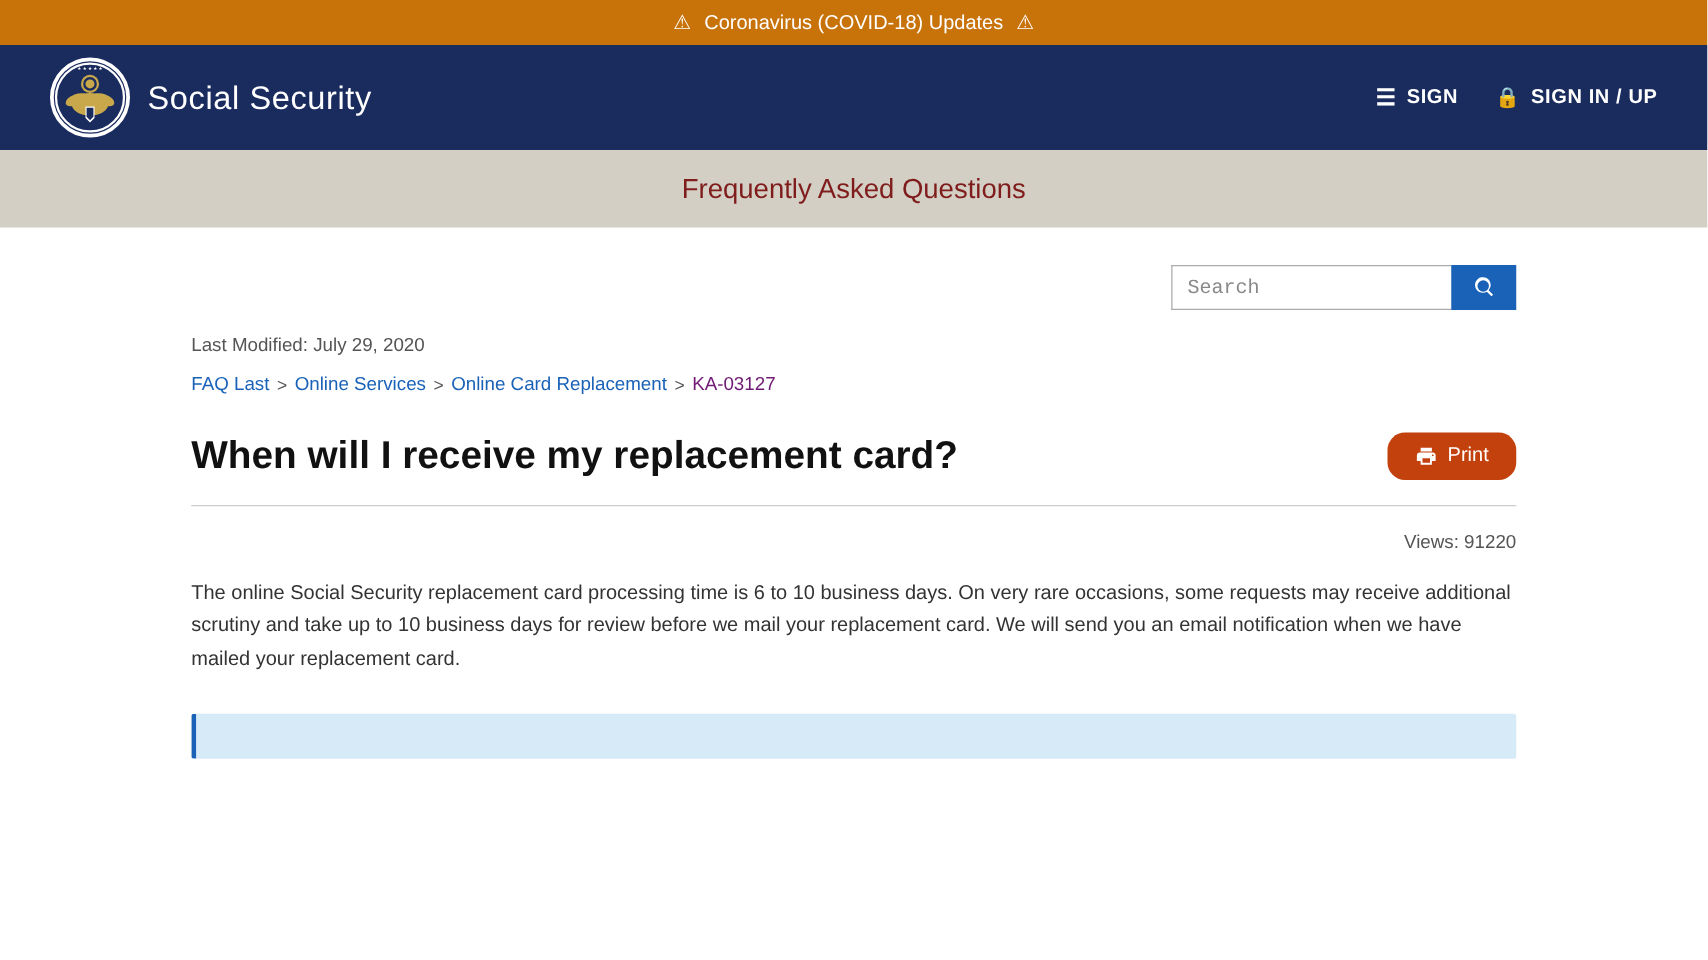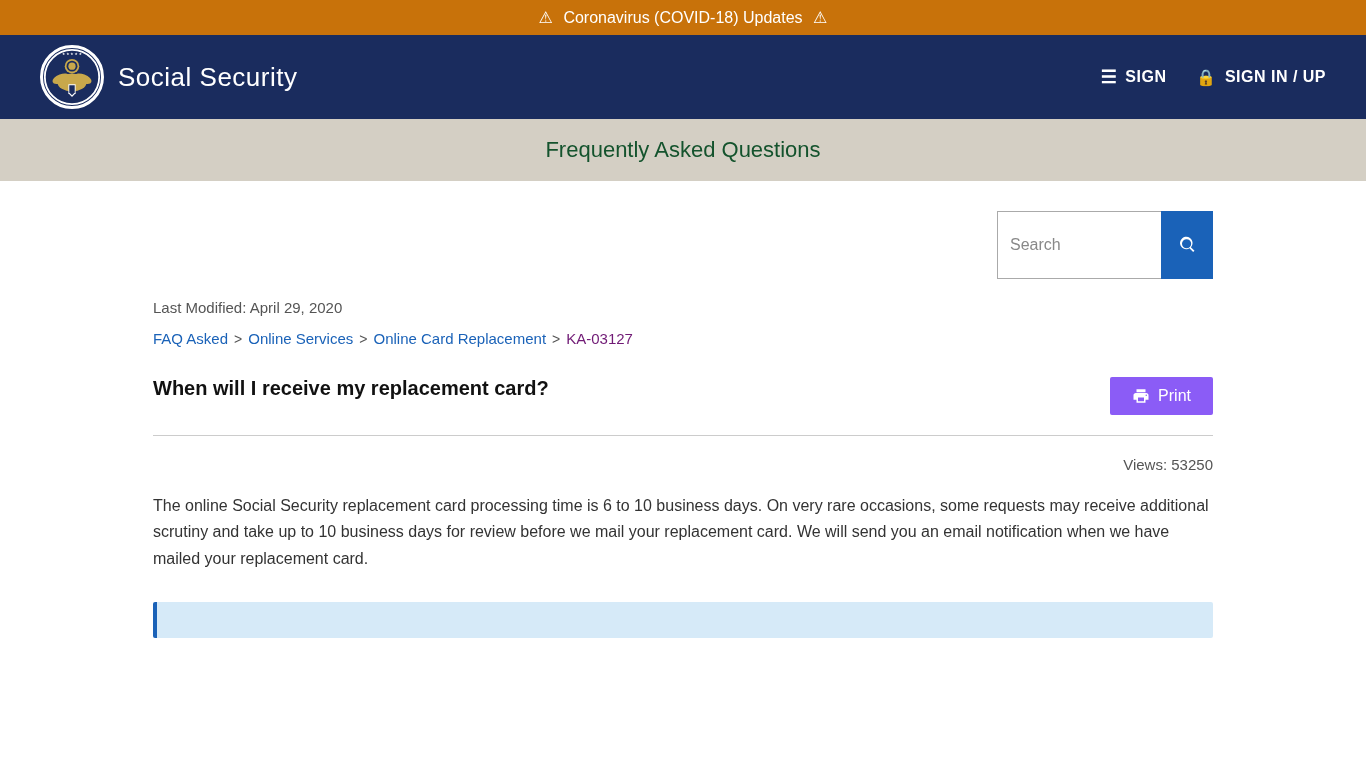--- a/index.html
+++ b/index.html
@@ -94,48 +94,49 @@
 
     
     .page-subtitle-banner {
       background-color: #d4cfc4;
       padding: 18px 40px;
       text-align: center;
     }
     .page-subtitle-banner h1 {
       font-size: 22px;
       font-weight: 400;
-      color: #14532d;
+      color: #7f1d1d;
     }
 
     
     .main-content {
       max-width: 1140px;
       margin: 0 auto;
       padding: 30px 40px 40px 40px;
     }
 
     
     .search-area {
       display: flex;
       justify-content: flex-end;
       margin-bottom: 20px;
     }
     .search-form {
       display: flex;
       align-items: stretch;
     }
     .search-input {
-      width: 164px;
-      padding: 24px 12px;
+      width: 224px;
+      padding: 8px 12px;
       border: 1px solid #aaa;
       border-right: none;
       font-size: 16px;
       outline: none;
       border-radius: 0;
+      font-family: Liberation Mono, monospace;
     }
     .search-input::placeholder {
       color: #888;
     }
     .search-button {
       background-color: #1a62b8;
       border: none;
       padding: 0 16px;
       cursor: pointer;
       display: flex;
@@ -177,36 +178,36 @@
     }
 
     
     .article-header {
       display: flex;
       align-items: flex-start;
       justify-content: space-between;
       margin-bottom: 20px;
     }
     .article-title {
-      font-size: 20px;
+      font-size: 31px;
       font-weight: 700;
       color: #111;
       flex: 1;
     }
     .print-button {
-      background-color: #8b5cf6;
+      background-color: #c2410c;
       color: #fff;
       border: none;
       padding: 10px 22px;
       cursor: pointer;
       font-size: 16px;
       display: flex;
       align-items: center;
       gap: 8px;
-      border-radius: 2px;
+      border-radius: 14px;
       white-space: nowrap;
       margin-left: 20px;
     }
 
     .article-divider {
       border: none;
       border-top: 1px solid #ccc;
       margin: 20px 0;
     }
 
@@ -285,44 +286,44 @@
     <form class="search-form">
       <input class="search-input" type="text" placeholder="Search" style="">
       <button class="search-button" type="submit">
         <svg viewBox="0 0 24 24" xmlns="http://www.w3.org/2000/svg">
           <path d="M21 19l-4.35-4.35A7.5 7.5 0 1 0 15 16l4.35 4.35L21 19zm-9.5-3a5.5 5.5 0 1 1 0-11 5.5 5.5 0 0 1 0 11z"></path>
         </svg>
       </button>
     </form>
   </div>
 
-  <p class="last-modified">Last Modified: April 29, 2020</p>
+  <p class="last-modified">Last Modified: July 29, 2020</p>
 
   <nav class="breadcrumb">
-    <a href="#">FAQ Asked</a>
+    <a href="#">FAQ Last</a>
     <span class="separator">&gt;</span>
     <a href="#">Online Services</a>
     <span class="separator">&gt;</span>
     <a href="#">Online Card Replacement</a>
     <span class="separator">&gt;</span>
     <span class="current">KA-03127</span>
   </nav>
 
   <div class="article-header">
     <h2 class="article-title">When will I receive my replacement card?</h2>
     <button class="print-button">
       <svg width="18" height="18" viewBox="0 0 24 24" fill="white" xmlns="http://www.w3.org/2000/svg">
         <path d="M19 8H5c-1.66 0-3 1.34-3 3v6h4v4h12v-4h4v-6c0-1.66-1.34-3-3-3zm-3 11H8v-5h8v5zm3-7c-.55 0-1-.45-1-1s.45-1 1-1 1 .45 1 1-.45 1-1 1zm-1-9H6v4h12V3z"></path>
       </svg>
       <span>Print</span>
     </button>
   </div>
 
   <hr class="article-divider">
 
-  <p class="views-count">Views: 53250</p>
+  <p class="views-count">Views: 91220</p>
 
   <p class="article-body">The online Social Security replacement card processing time is 6 to 10 business days. On very rare occasions, some requests may receive additional scrutiny and take up to 10 business days for review before we mail your replacement card. We will send you an email notification when we have mailed your replacement card.</p>
 
   <div class="info-box">
   </div>
 
 </main>
 
 </body></html>

